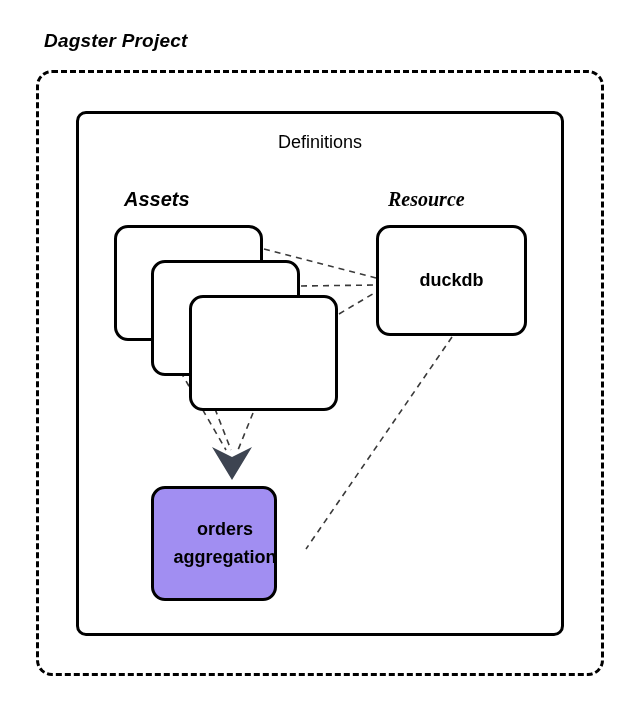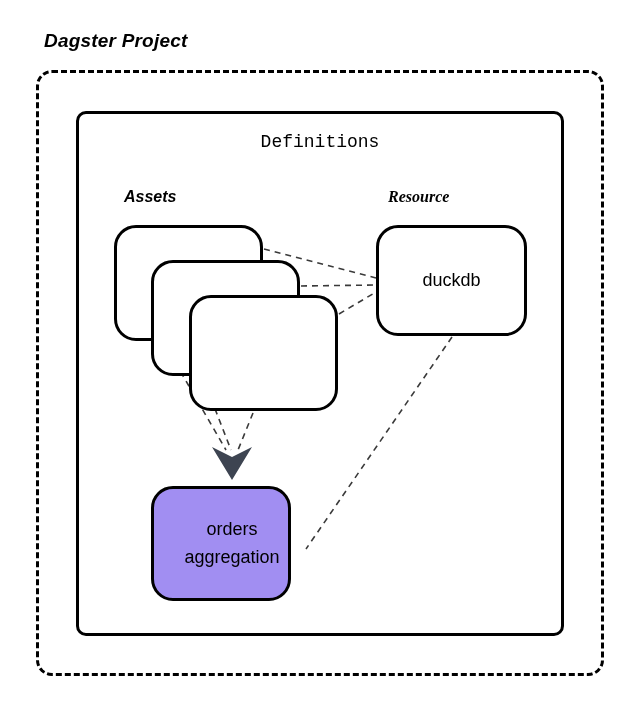--- a/index.html
+++ b/index.html
@@ -49,62 +49,62 @@
     z-index: 1;
   }
   .definitions-label {
     position: absolute;
     left: 0;
     right: 0;
     top: 18px;
     text-align: center;
     font-size: 18px;
     font-weight: 400;
-    font-family: Liberation Mono, monospace;
   }
   .connectors {
     position: absolute;
     left: 0;
     top: 0;
     width: 638px;
     height: 713px;
     z-index: 2;
     pointer-events: none;
   }
   .group-label {
     position: absolute;
-    font-size: 16px;
+    font-size: 20px;
     font-style: italic;
     font-weight: 600;
     z-index: 3;
   }
   .assets-label { left: 124px; top: 188px; }
   .resource-label { left: 388px; top: 188px; font-family: Liberation Serif, serif; }
   .card, .node {
     position: absolute;
     box-sizing: border-box;
     border: 3px solid #000000;
-    border-radius: 22px;
+    border-radius: 14px;
     background: #ffffff;
     z-index: 3;
+    font-weight: bold;
   }
   .card-back   { left: 114px; top: 225px; width: 149px; height: 116px; }
   .card-middle { left: 151px; top: 260px; width: 149px; height: 116px; }
   .card-front  { left: 189px; top: 295px; width: 149px; height: 116px; }
   .node {
     display: flex;
     align-items: center;
     justify-content: center;
     font-size: 18px;
   }
   .duckdb-node { left: 376px; top: 225px; width: 151px; height: 111px; }
   .orders-node {
     left: 151px;
     top: 486px;
-    width: 140px;
+    width: 126px;
     height: 115px;
     background: #a18ef2;
     padding-left: 22px;
   }
   .orders-text {
     display: block;
     width: 112px;
     text-align: center;
     line-height: 1.55;
     font-size: 18px;

